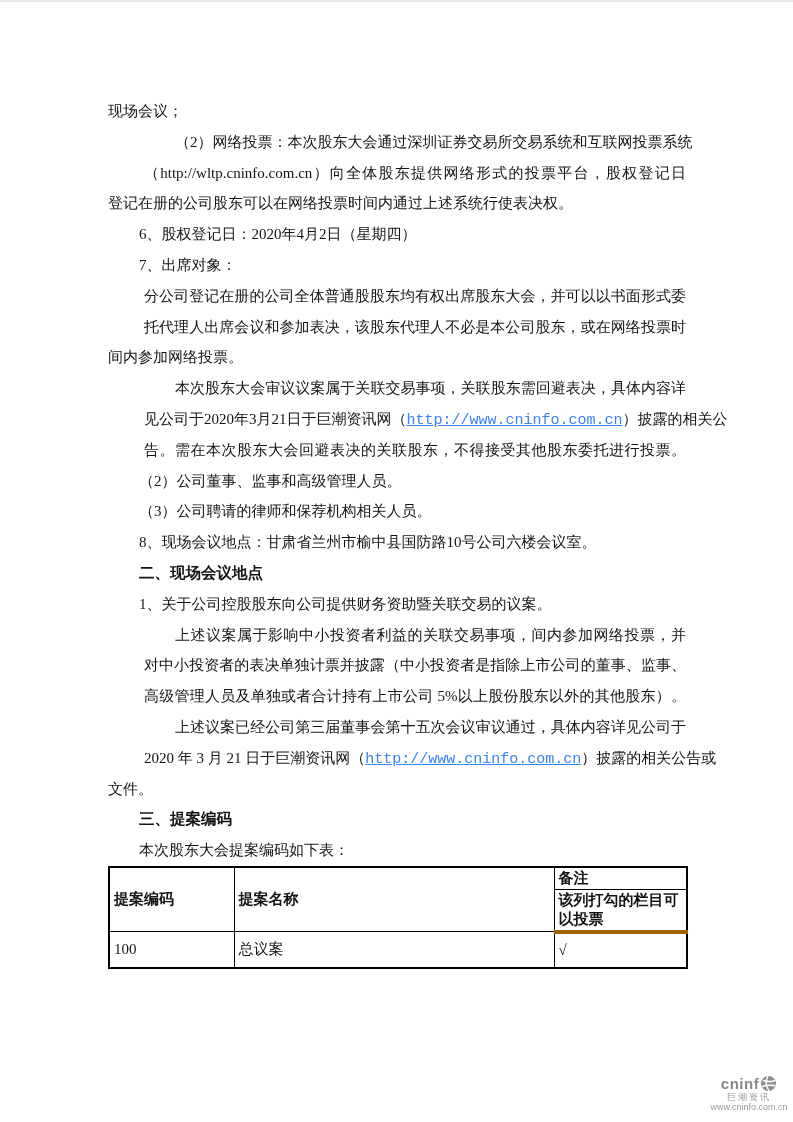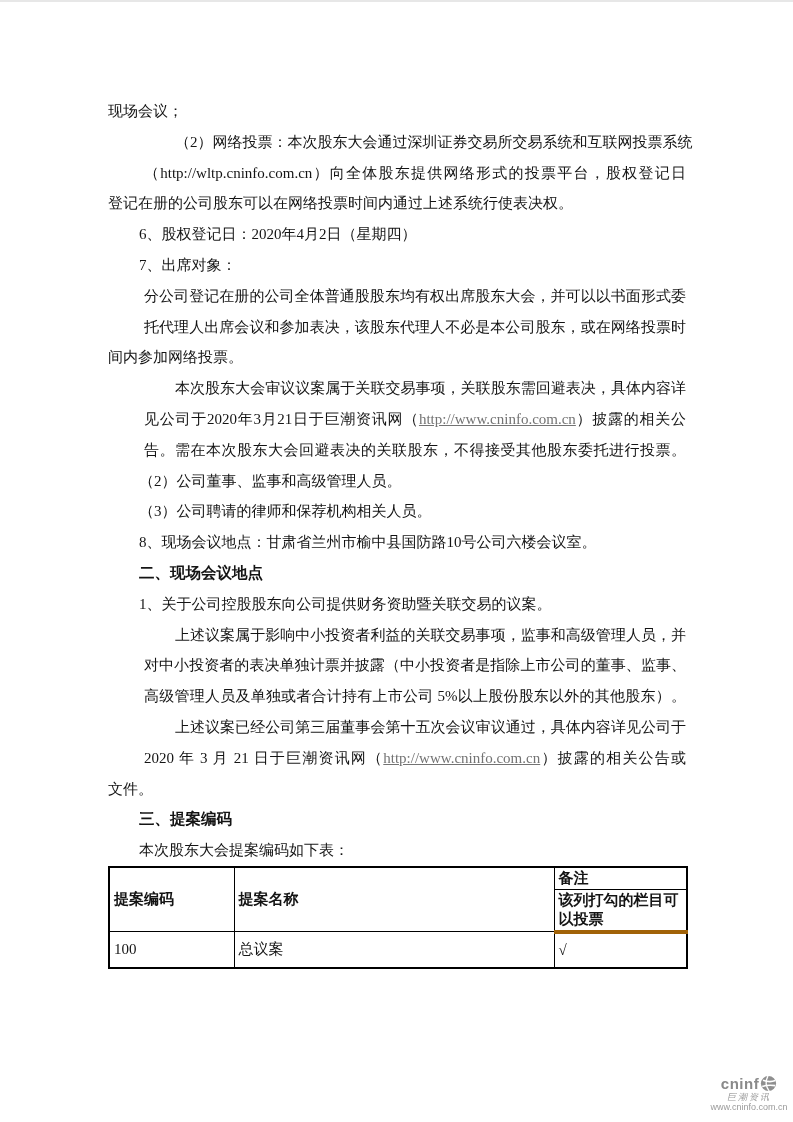--- a/index.html
+++ b/index.html
@@ -20,21 +20,21 @@
   }
   .line {
     height:30.8px; line-height:30.8px;
     font-size:15px;
     white-space:nowrap;
     text-align:left;
   }
   .line.ind { padding-left:31px; }
   .line.j { text-align:justify; text-align-last:justify;margin-left:36px; }
   .line.b { font-weight:bold; font-size:15.5px; }
-  a.doclink { color:#737373; text-decoration:underline; cursor:pointer; }
+  a.doclink { color:#3b82f6; text-decoration:underline; cursor:pointer;font-family:Liberation Mono, monospace; }
   
   table.proposal {
     border-collapse:collapse;
     table-layout:fixed;
     width:578px;
     border:2px solid #000;
   }
   table.proposal td {
     border:1px solid #000;
     vertical-align:middle;
@@ -53,21 +53,21 @@
     color:#8f8f8f;
     font-family:"Liberation Sans","DejaVu Sans",sans-serif;
   }
   .logo-row {
     display:flex; align-items:center; justify-content:center; gap:1px;
     height:18px;
   }
   .logo-word {
     font-weight:bold; font-size:15px; letter-spacing:0.5px; color:#8a8a8a;
   }
-  .logo-cn { font-size:9px; letter-spacing:2px; color:#9a9a9a; line-height:10px;font-style:italic; }
+  .logo-cn { font-size:9px; letter-spacing:2px; color:#9a9a9a; line-height:10px; }
   .logo-url { font-size:9px; color:#9a9a9a; line-height:11px; white-space:nowrap; }
   .swirl { display:block; }
 </style>
 </head>
 <body>
 
 <div class="page-top-edge"></div>
 
 <div class="content">
   <div class="line">现场会议；</div>
@@ -80,21 +80,21 @@
   <div class="line j">托代理人出席会议和参加表决，该股东代理人不必是本公司股东，或在网络投票时</div>
   <div class="line">间内参加网络投票。</div>
   <div class="line ind j">本次股东大会审议议案属于关联交易事项，关联股东需回避表决，具体内容详</div>
   <div class="line j"><span>见公司于2020年3月21日于巨潮资讯网（</span><a class="doclink">http://www.cninfo.com.cn</a><span>）披露的相关公</span></div>
   <div class="line j">告。需在本次股东大会回避表决的关联股东，不得接受其他股东委托进行投票。</div>
   <div class="line ind">（2）公司董事、监事和高级管理人员。</div>
   <div class="line ind">（3）公司聘请的律师和保荐机构相关人员。</div>
   <div class="line ind">8、现场会议地点：甘肃省兰州市榆中县国防路10号公司六楼会议室。</div>
   <div class="line ind b">二、现场会议地点</div>
   <div class="line ind">1、关于公司控股股东向公司提供财务资助暨关联交易的议案。</div>
-  <div class="line ind j">上述议案属于影响中小投资者利益的关联交易事项，监事和高级管理人员，并</div>
+  <div class="line ind j">上述议案属于影响中小投资者利益的关联交易事项，间内参加网络投票，并</div>
   <div class="line j">对中小投资者的表决单独计票并披露（中小投资者是指除上市公司的董事、监事、</div>
   <div class="line j">高级管理人员及单独或者合计持有上市公司 5%以上股份股东以外的其他股东）。</div>
   <div class="line ind j">上述议案已经公司第三届董事会第十五次会议审议通过，具体内容详见公司于</div>
   <div class="line j"><span>2020 年 3 月 21 日于巨潮资讯网（</span><a class="doclink">http://www.cninfo.com.cn</a><span>）披露的相关公告或</span></div>
   <div class="line">文件。</div>
   <div class="line ind b">三、提案编码</div>
   <div class="line ind">本次股东大会提案编码如下表：</div>
 
   <table class="proposal">
     <colgroup>

